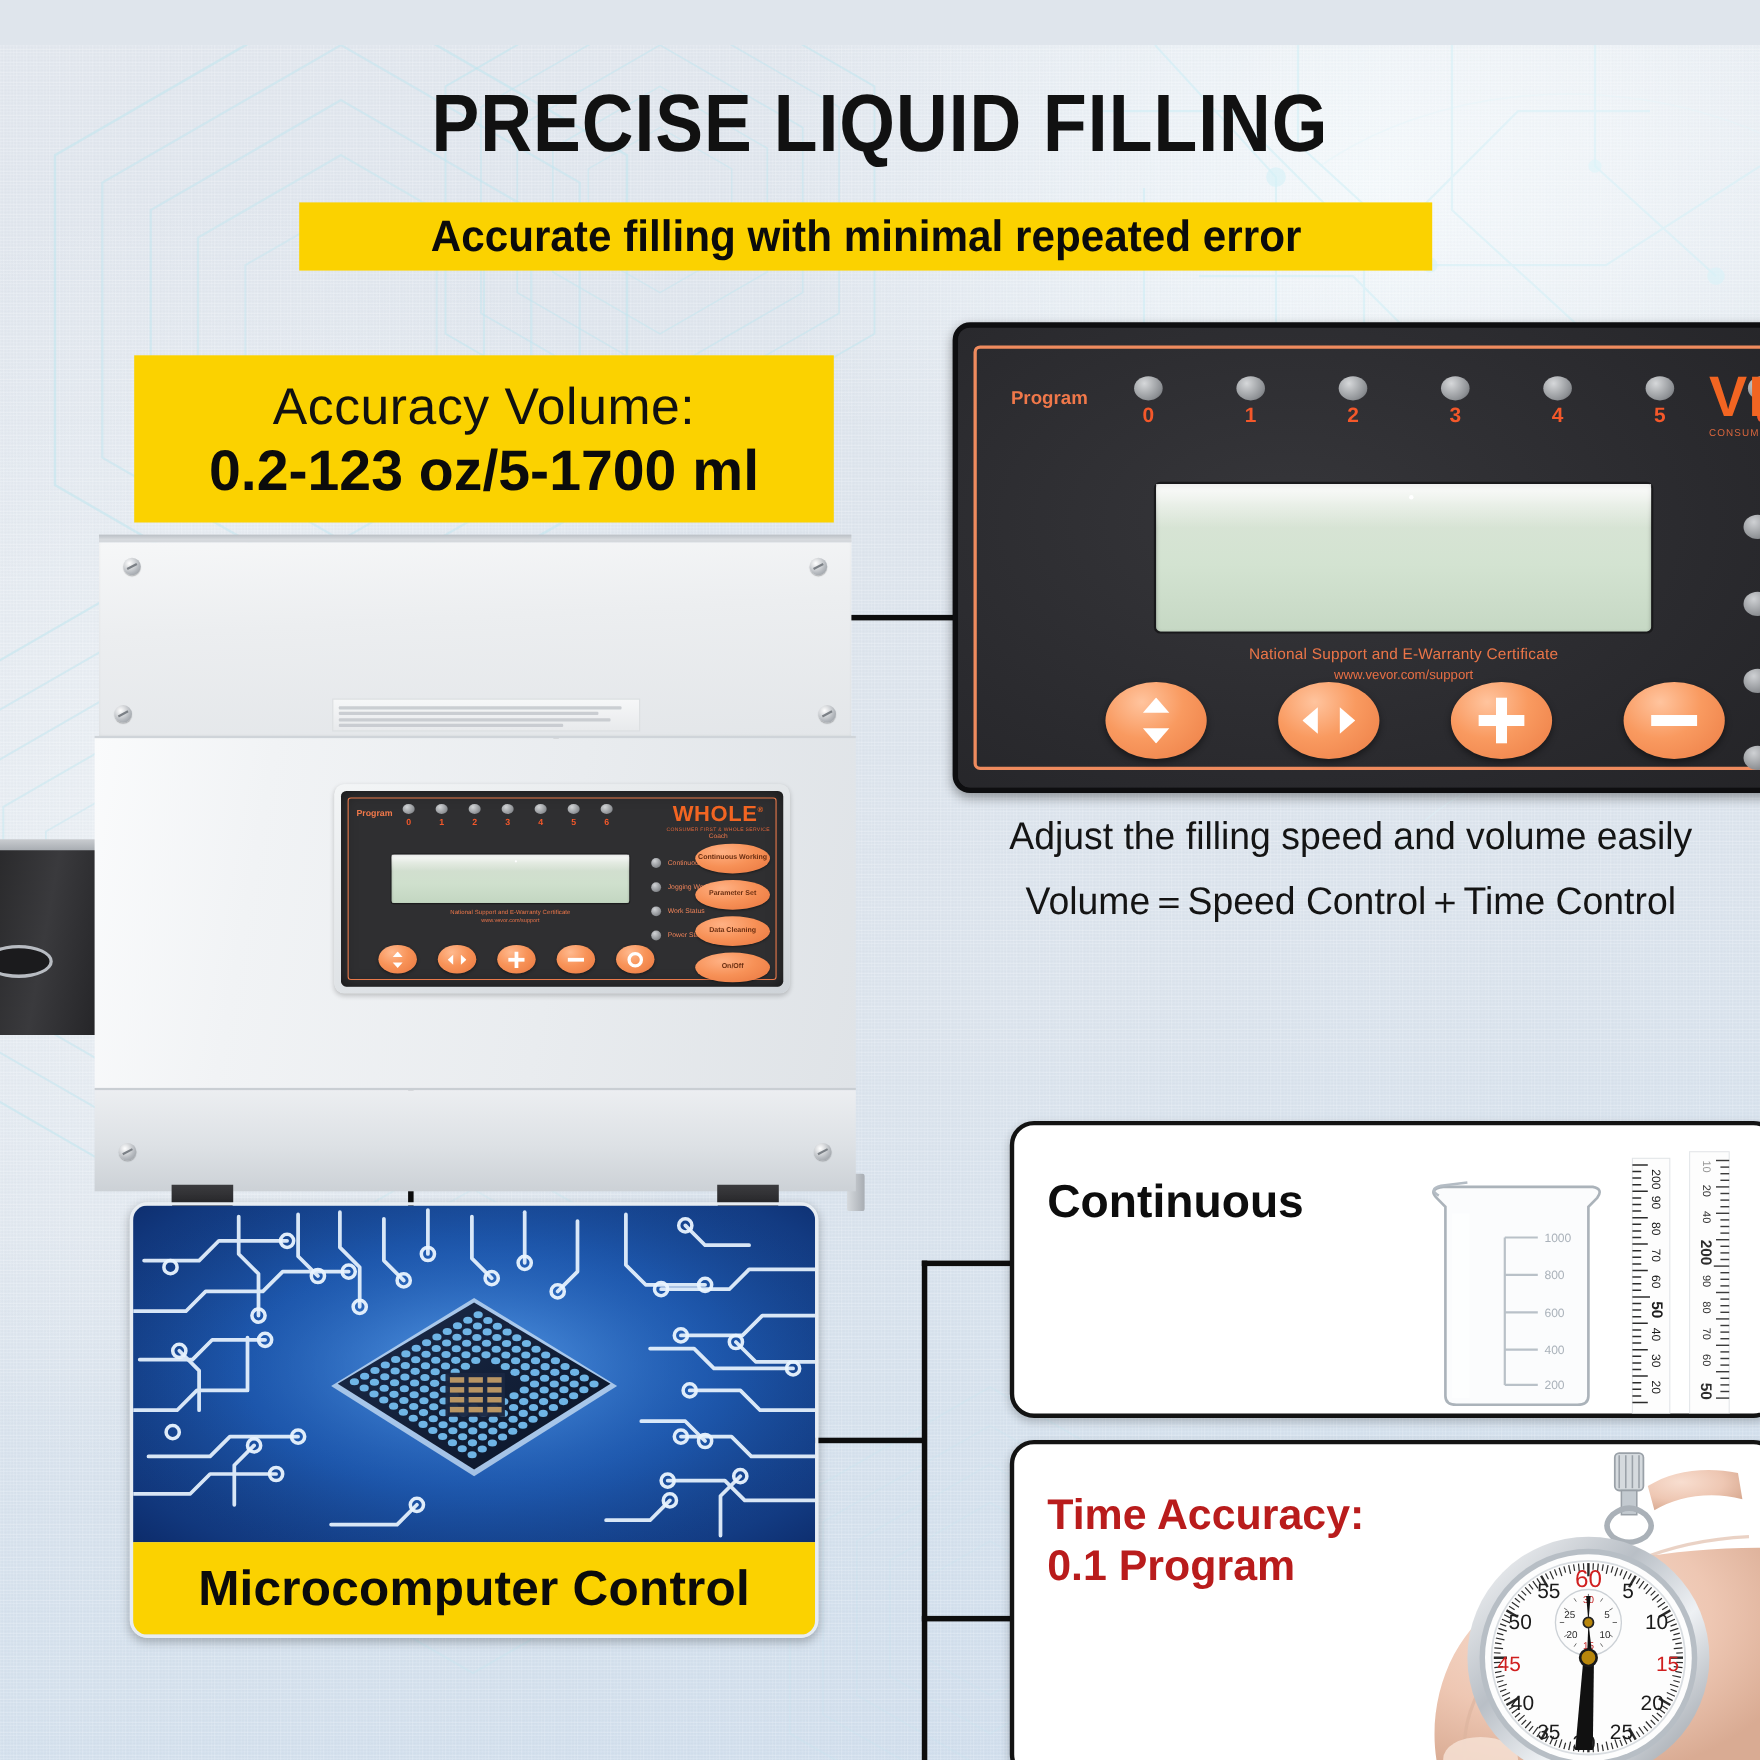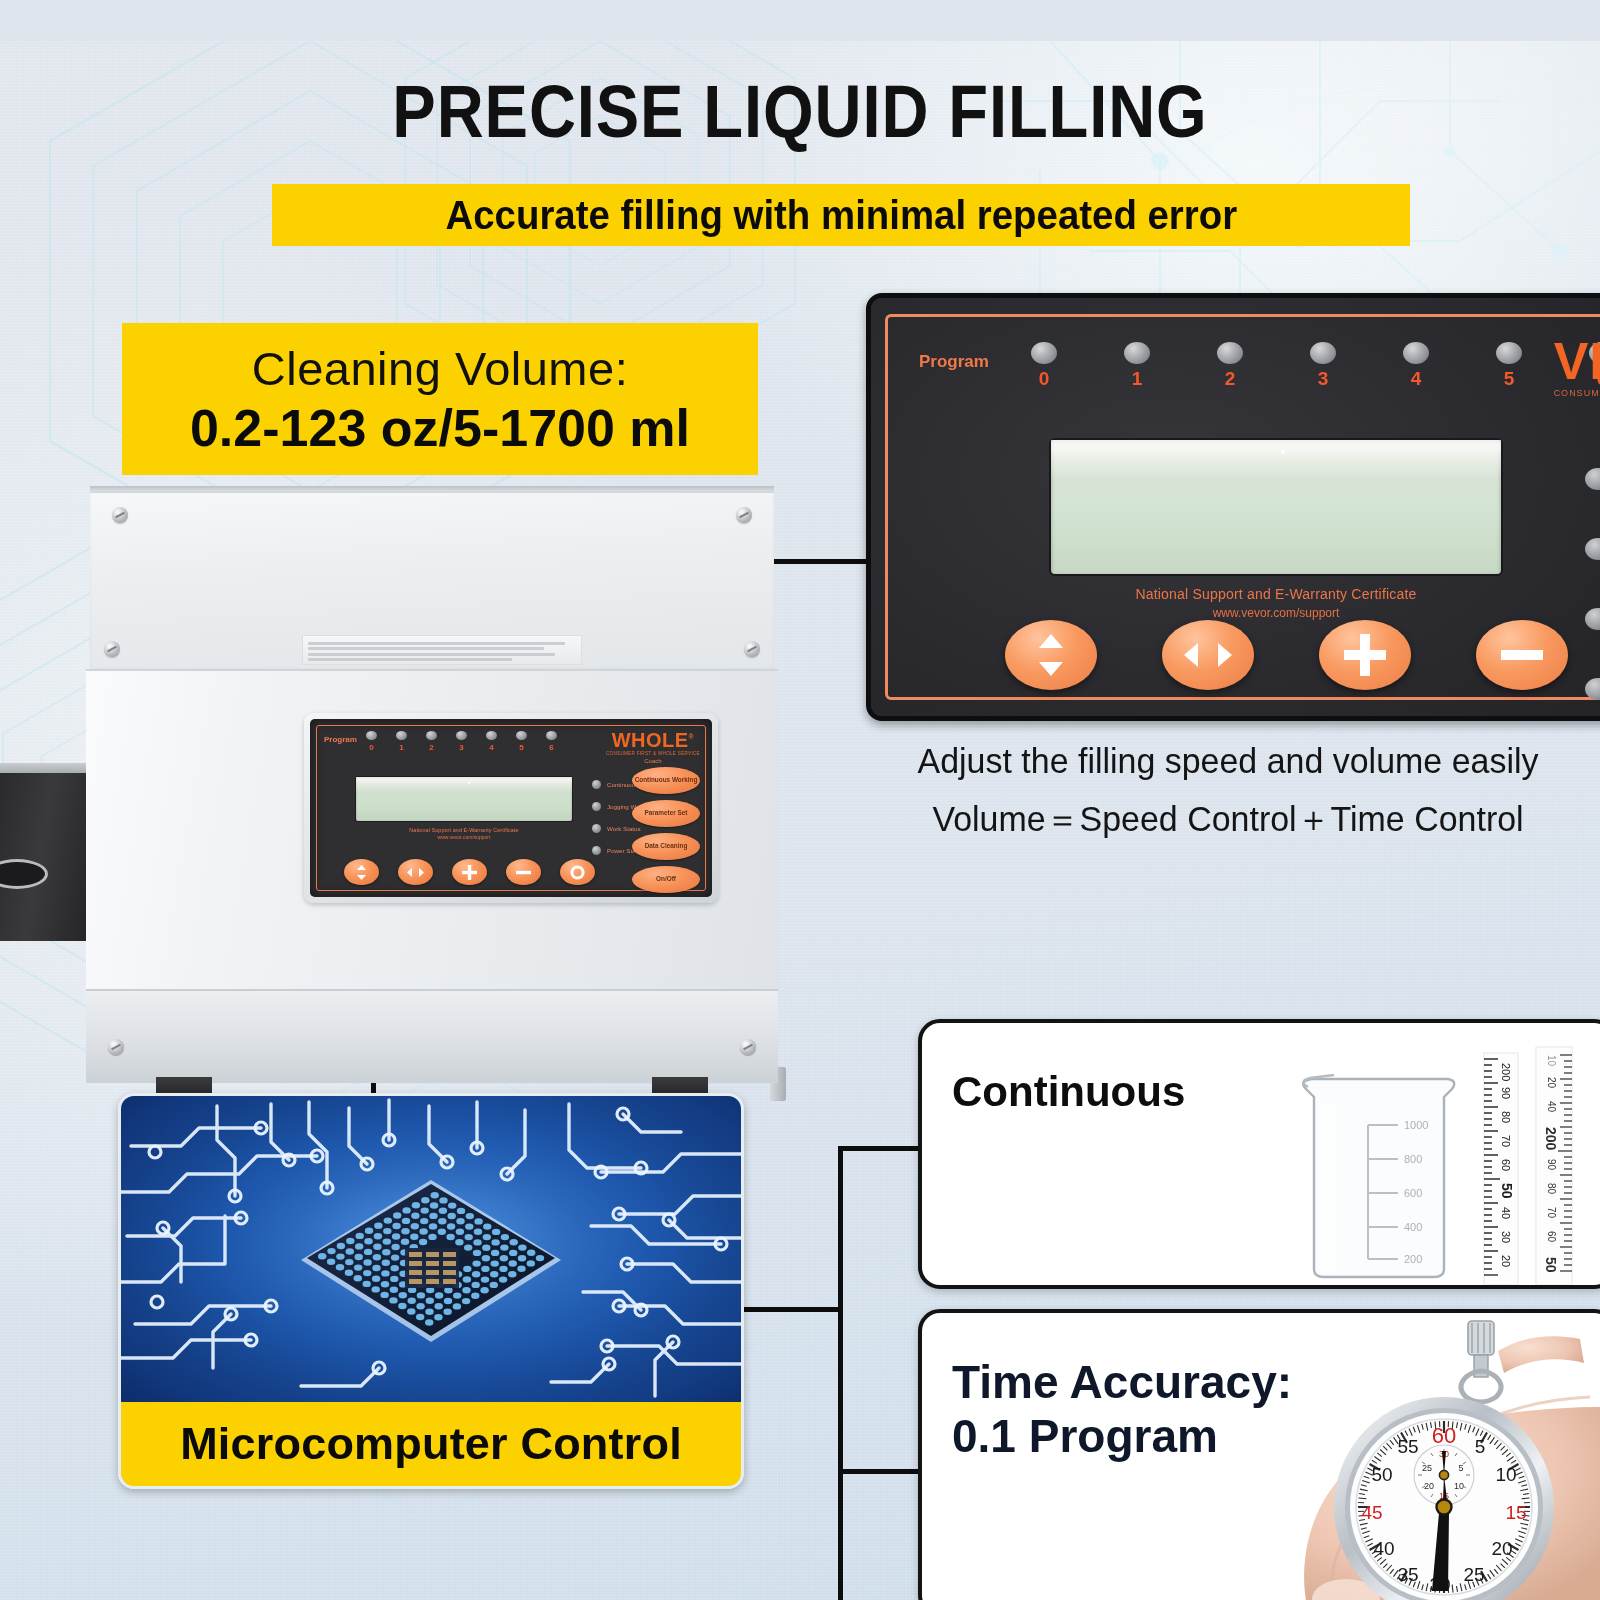--- a/index.html
+++ b/index.html
@@ -24,21 +24,21 @@
   }
   .bg-svg{position:absolute;inset:0;}
 
   
   .title{
     position:absolute;left:0;right:0;top:28px;text-align:center;
     font-size:74px;font-weight:bold;color:#111;letter-spacing:1px;
     transform:scaleX(.88);transform-origin:center top;
     white-space:nowrap;
   }
-  .subtitle-wrap{position:absolute;left:272px;top:143px;width:1138px;height:62px;
+  .subtitle-wrap{position:absolute;left:272px;top:143px;width:1030px;height:62px;
     background:#FBD200;display:flex;align-items:center;justify-content:center;}
   .subtitle{font-size:40px;font-weight:bold;color:#0b0b0b;white-space:nowrap;
     transform:scaleX(.96);}
 
   
   .vol-box{position:absolute;left:122px;top:282px;width:636px;height:152px;background:#FBD200;
     display:flex;flex-direction:column;align-items:center;justify-content:center;gap:2px;}
   .vol-l1{font-size:47px;color:#111;letter-spacing:.5px;}
   .vol-l2{font-size:52px;font-weight:bold;color:#0b0b0b;letter-spacing:0px;}
 
@@ -181,21 +181,21 @@
     display:flex;align-items:center;justify-content:center;}
   .micro-band span{font-size:45px;font-weight:bold;color:#0b0b0b;letter-spacing:.2px;}
 
   
   .fbox{position:absolute;background:#fff;border:4px solid #131313;border-radius:22px;
     overflow:hidden;box-shadow:0 3px 8px rgba(0,0,0,.2);}
   .fbox1{left:918px;top:978px;width:690px;height:262px;}
   .fbox2{left:918px;top:1268px;width:690px;height:300px;}
   .fb-txt{position:absolute;left:30px;top:44px;font-size:42px;font-weight:bold;color:#0d0d0d;
     line-height:1.18;}
-  .fb-txt2{position:absolute;left:30px;top:42px;font-size:46px;font-weight:bold;color:#0f172a;
+  .fb-txt2{position:absolute;left:30px;top:42px;font-size:39px;font-weight:bold;color:#b91c1c;
     line-height:1.18;}
 
   
   .lead{position:absolute;background:#0d0d0d;}
 </style>
 </head>
 <body>
 
 <div id="stage">
 
@@ -265,21 +265,21 @@
     </g>
     <rect x="980" y="0" width="620" height="560" fill="url(#netfade)" opacity=".25"></rect>
   </svg>
 
   <div class="title">PRECISE LIQUID FILLING</div>
   <div class="subtitle-wrap">
     <div class="subtitle">Accurate filling with minimal repeated error</div>
   </div>
 
   <div class="vol-box">
-    <div class="vol-l1">Cleaning Volume:</div>
+    <div class="vol-l1">Accuracy Volume:</div>
     <div class="vol-l2">0.2-123 oz/5-1700 ml</div>
   </div>
 
   <div class="lead" style="left:503px;top:518px;width:5px;height:170px;"></div>
   <div class="lead" style="left:503px;top:518px;width:368px;height:5px;"></div>
 
   <div class="lead" style="left:371px;top:812px;width:5px;height:245px;"></div>
 
   <div class="lead" style="left:738px;top:1266px;width:104px;height:5px;"></div>
   <div class="lead" style="left:838px;top:1105px;width:5px;height:455px;"></div>

